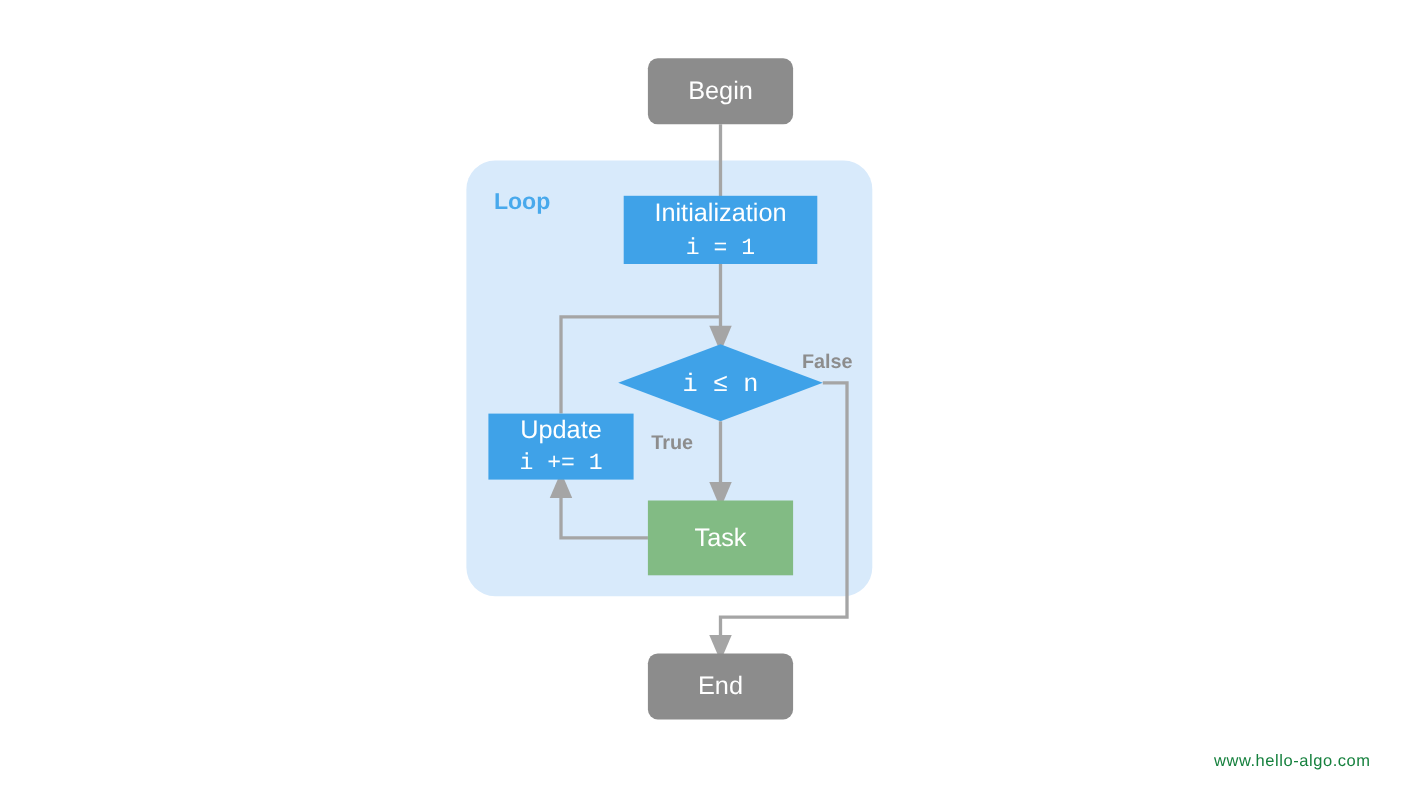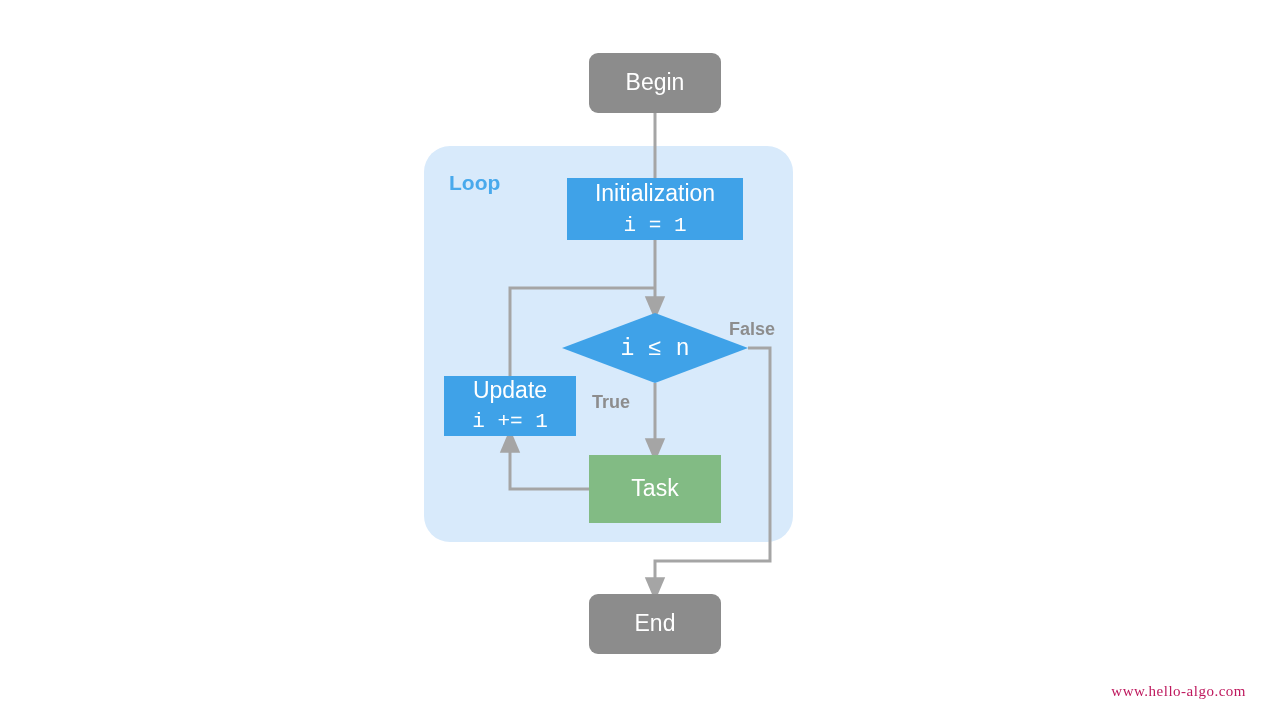--- a/index.html
+++ b/index.html
@@ -61,24 +61,24 @@
   .edge-label-false { text-anchor: start; }
   .flow-line {
     stroke: #a5a5a5;
     stroke-width: 3;
     fill: none;
   }
   .watermark {
     position: absolute;
     right: 34px;
     bottom: 20px;
-    font-family: Liberation Serif, serif;
+    font-family: Liberation Sans, sans-serif;
     font-size: 15px;
     letter-spacing: 0.5px;
-    color: #be185d;
+    color: #15803d;
     white-space: nowrap;
   }
 </style>
 </head>
 <body>
 
 <svg id="flow-svg" viewBox="0 0 1280 720">
   <defs>
     <marker id="arrow" markerWidth="10" markerHeight="10" refX="5.2" refY="4" orient="auto" markerUnits="strokeWidth">
       <path d="M0.6,0.6 L8.6,4 L0.6,7.4 Z" fill="#a5a5a5"></path>

